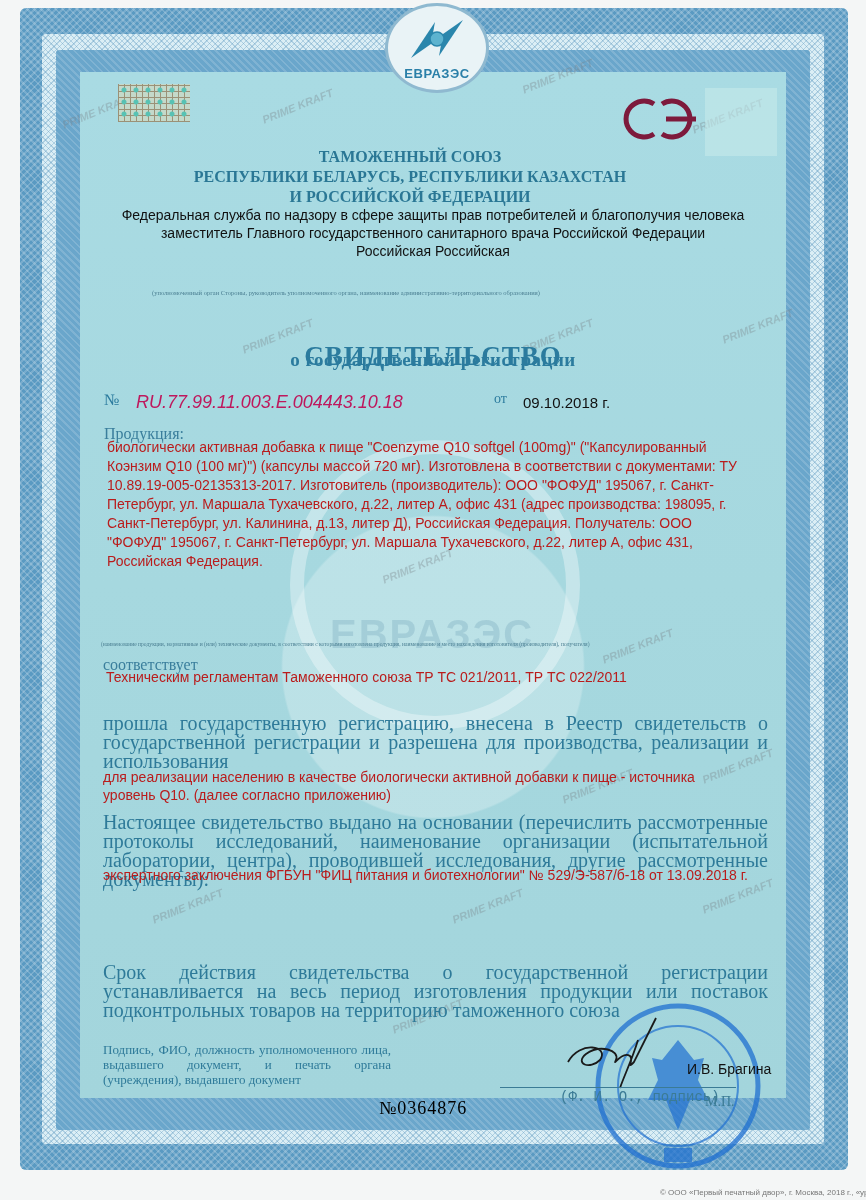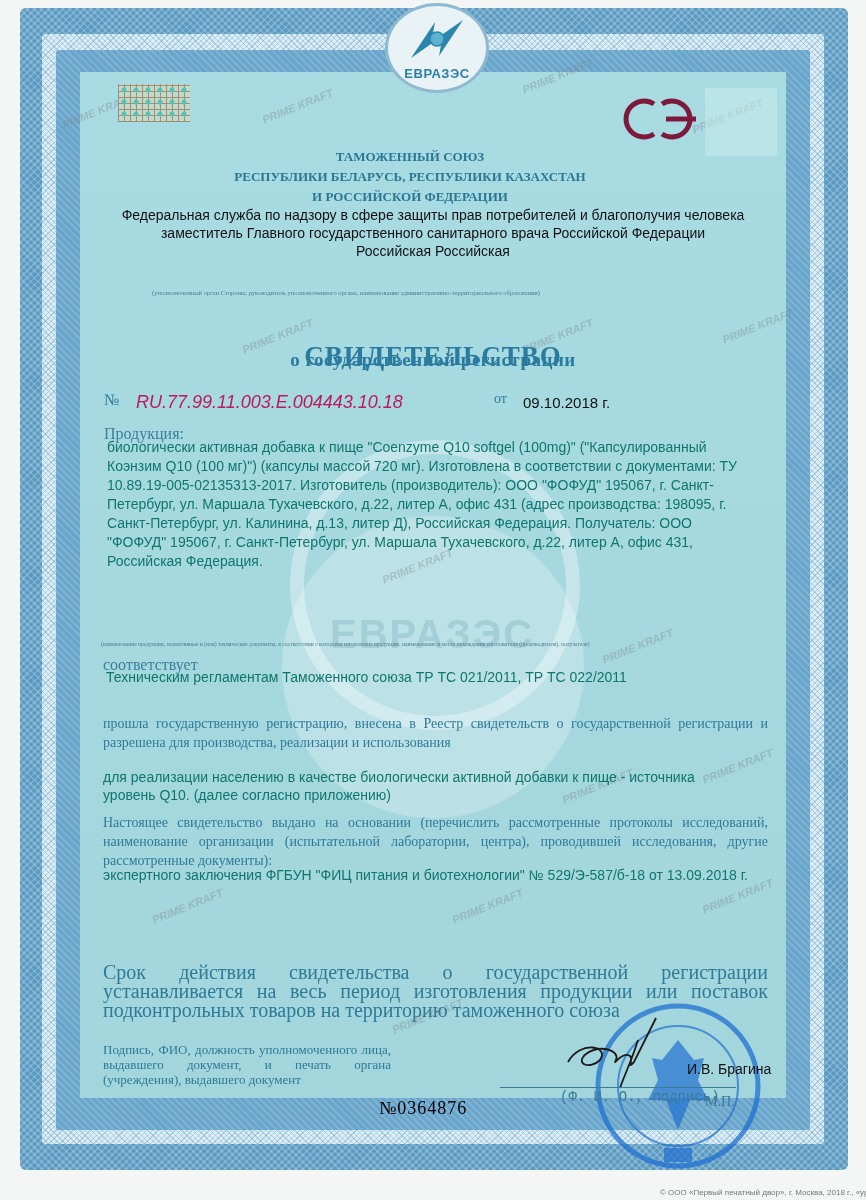--- a/index.html
+++ b/index.html
@@ -33,35 +33,35 @@
 
   .hologram { position:absolute; left:118px; top:84px; width:72px; height:38px;
     background:
       radial-gradient(circle, #4fc0b0 2px, transparent 3px) 0 0/12px 12px,
       repeating-linear-gradient(90deg, #9a8a6c 0 1px, transparent 1px 6px),
       repeating-linear-gradient(0deg, #9a8a6c 0 1px, transparent 1px 6px),
       #c7d9c8; opacity:0.9; }
   .ce-mark { position:absolute; left:620px; top:96px; }
   .corner-square { position:absolute; left:705px; top:88px; width:72px; height:68px; background:rgba(200,235,235,0.55); }
 
-  .header-org { position:absolute; left:80px; width:660px; text-align:center; font-family:"Liberation Serif", serif; font-weight:bold; color:#2a7795; font-size:13px; line-height:20px; }
+  .header-org { position:absolute; left:80px; width:660px; text-align:center; font-family:"Liberation Serif", serif; font-weight:bold; color:#2a7795; font-size:16px; line-height:20px; }
   .authority { position:absolute; left:80px; width:706px; text-align:center; font-size:14px; color:#111; line-height:18px; }
   .caption { position:absolute; font-family:"Liberation Serif", serif; font-size:6.5px; color:#4b7f92; white-space:nowrap; }
 
   .title-main { position:absolute; left:80px; width:706px; top:313px; text-align:center; font-family:"Liberation Serif", serif; font-weight:bold; font-size:27px; color:#2b7b9e; letter-spacing:1px;margin-top:28px; }
   .title-sub { position:absolute; left:80px; width:706px; top:349px; text-align:center; font-family:"Liberation Serif", serif; font-weight:bold; font-size:19px; color:#2b7b9e; letter-spacing:0.5px; }
 
   .num-label { position:absolute; left:104px; top:391px; font-family:"Liberation Serif", serif; font-size:16px; color:#2b7b9e; }
   .num-value { position:absolute; left:136px; top:392px; font-size:18px; color:#be185d;font-style:italic; }
   .date-label { position:absolute; left:494px; top:391px; font-family:"Liberation Serif", serif; font-size:14px; color:#2b7b9e; }
   .date-value { position:absolute; left:523px; top:394px; font-size:15px; color:#111; }
 
   .section-label { position:absolute; font-family:"Liberation Serif", serif; font-size:16px; color:#3a7e9c; }
-  .typed { position:absolute; font-size:14px; color:#0f766e; line-height:19px; }
-  .serif-blue { position:absolute; font-family:"Liberation Serif", serif; font-size:14px; color:#2e7a99; line-height:19px; text-align:justify; }
+  .typed { position:absolute; font-size:14px; color:#b91c1c; line-height:19px; }
+  .serif-blue { position:absolute; font-family:"Liberation Serif", serif; font-size:20px; color:#2e7a99; line-height:19px; text-align:justify; }
 
   .serial { position:absolute; left:379px; top:1098px; font-family:"Liberation Serif", serif; font-size:18px; color:#000000; letter-spacing:1px; }
   .sign-line { position:absolute; left:500px; top:1087px; width:236px; border-top:1px solid #3b7b95; }
   .fio-caption { position:absolute; left:560px; top:1089px; font-family:Liberation Mono, monospace; font-size:14px; color:#3b7b95; }
   .mp { position:absolute; left:705px; top:1094px; font-family:"Liberation Serif", serif; font-size:14px; color:#3b7b95; }
   .signer { position:absolute; left:687px; top:1061px; font-size:14px; color:#111; }
   .stamp { position:absolute; left:592px; top:1000px; width:172px; height:172px; }
   .signature { position:absolute; left:560px; top:1010px; }
 
   .footer-copy { position:absolute; left:660px; top:1188px; font-size:8px; color:#777; white-space:nowrap; }

